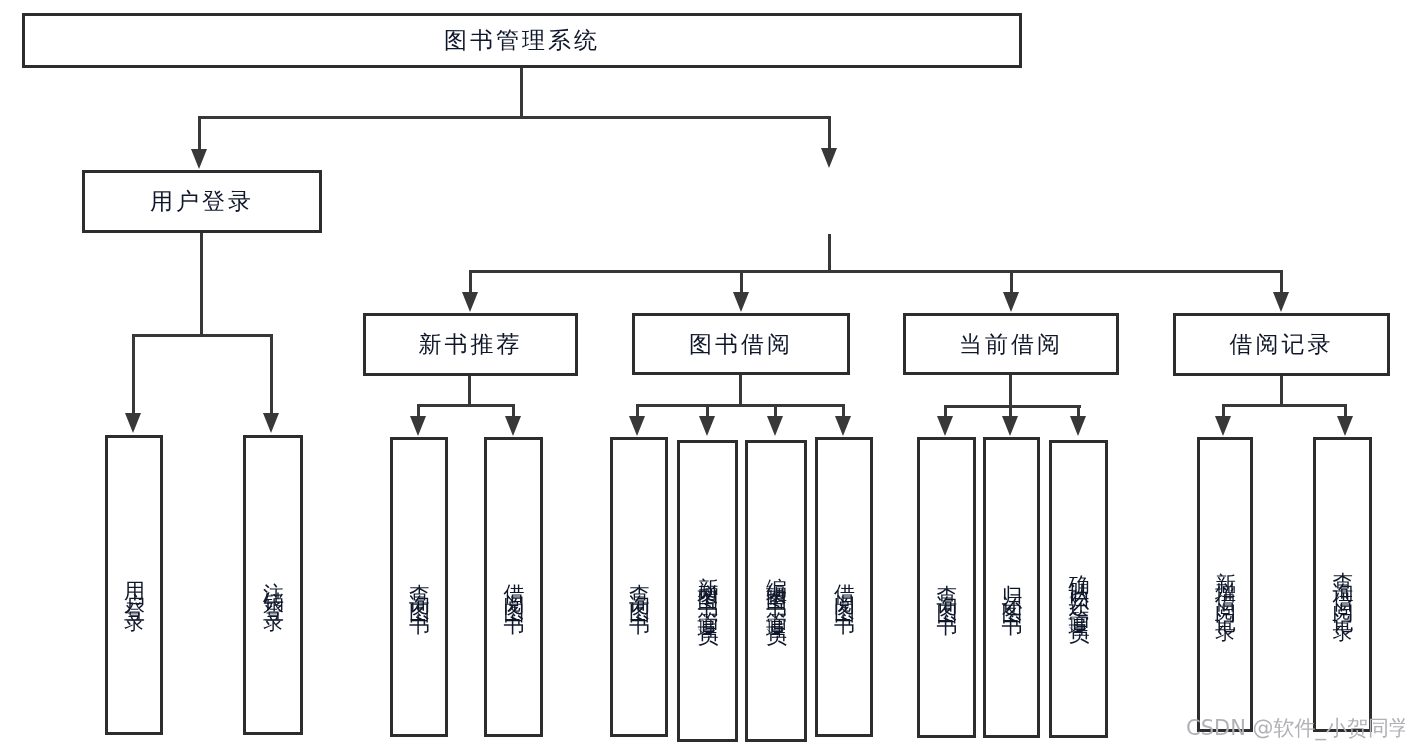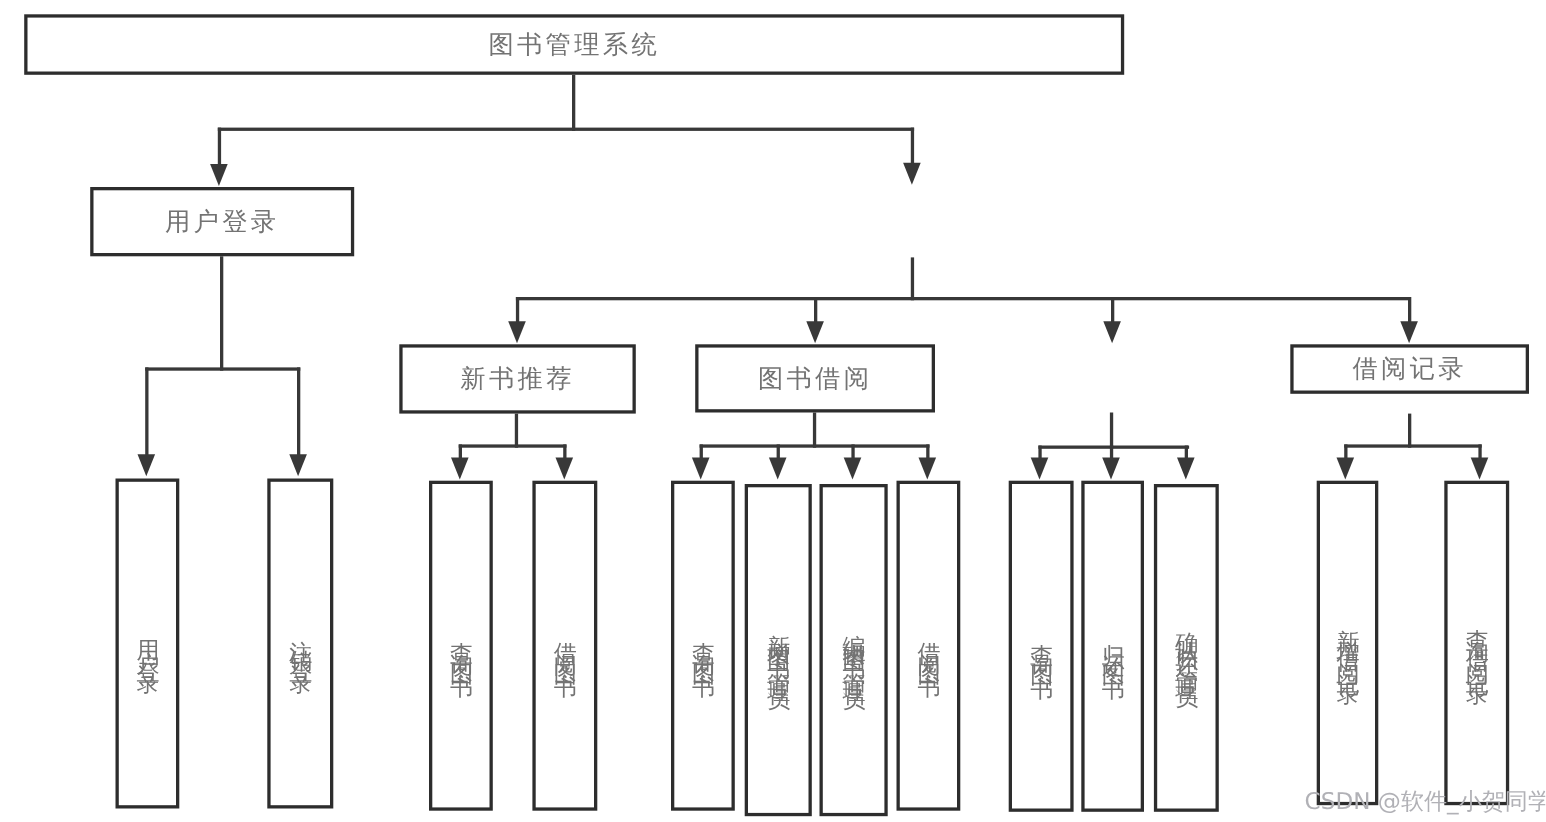--- a/index.html
+++ b/index.html
@@ -11,21 +11,21 @@
     overflow:hidden;
   }
   .box{
     position:absolute;
     box-sizing:border-box;
     border:3px solid #2d2d2d;
     background:#ffffff;
     display:flex;
     align-items:center;
     justify-content:center;
-    color:#737373;
+    color:#0f172a;
   }
   .box.h span{
     font-size:23px;
     letter-spacing:3px;
     white-space:nowrap;
   }
   .box.v span{
     writing-mode:vertical-rl;
     text-orientation:mixed;
     font-size:21px;
@@ -85,21 +85,24 @@
   <div class="arrow" style="left:1003px;top:292px"></div>
   <div class="line" style="left:1280px;top:270px;width:3px;height:24px"></div>
   <div class="arrow" style="left:1273px;top:292px"></div>
 
   <div class="box h" style="left:363px;top:313px;width:215px;height:63px">
     <span>新书推荐</span>
   </div>
   <div class="box h" style="left:632px;top:313px;width:218px;height:62px">
     <span>图书借阅</span>
   </div>
-  <div class="box h" style="left:1173px;top:313px;width:217px;height:45px">
+  <div class="box h" style="left:903px;top:313px;width:216px;height:62px">
+    <span>当前借阅</span>
+  </div>
+  <div class="box h" style="left:1173px;top:313px;width:217px;height:63px">
     <span>借阅记录</span>
   </div>
 
   <div class="line" style="left:468px;top:376px;width:3px;height:31px"></div>
   <div class="line" style="left:417px;top:404px;width:98px;height:3px"></div>
   <div class="line" style="left:417px;top:404px;width:3px;height:14px"></div>
   <div class="arrow" style="left:410px;top:416px"></div>
   <div class="line" style="left:512px;top:404px;width:3px;height:14px"></div>
   <div class="arrow" style="left:505px;top:416px"></div>
 

